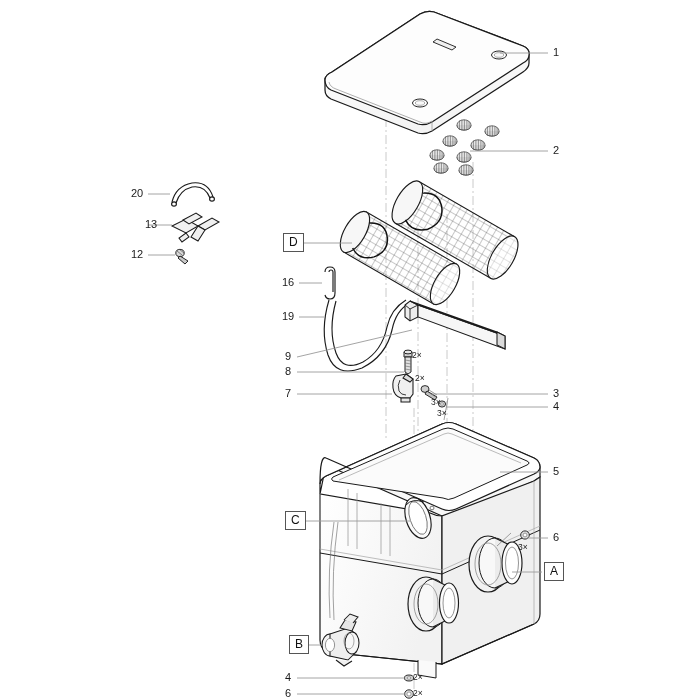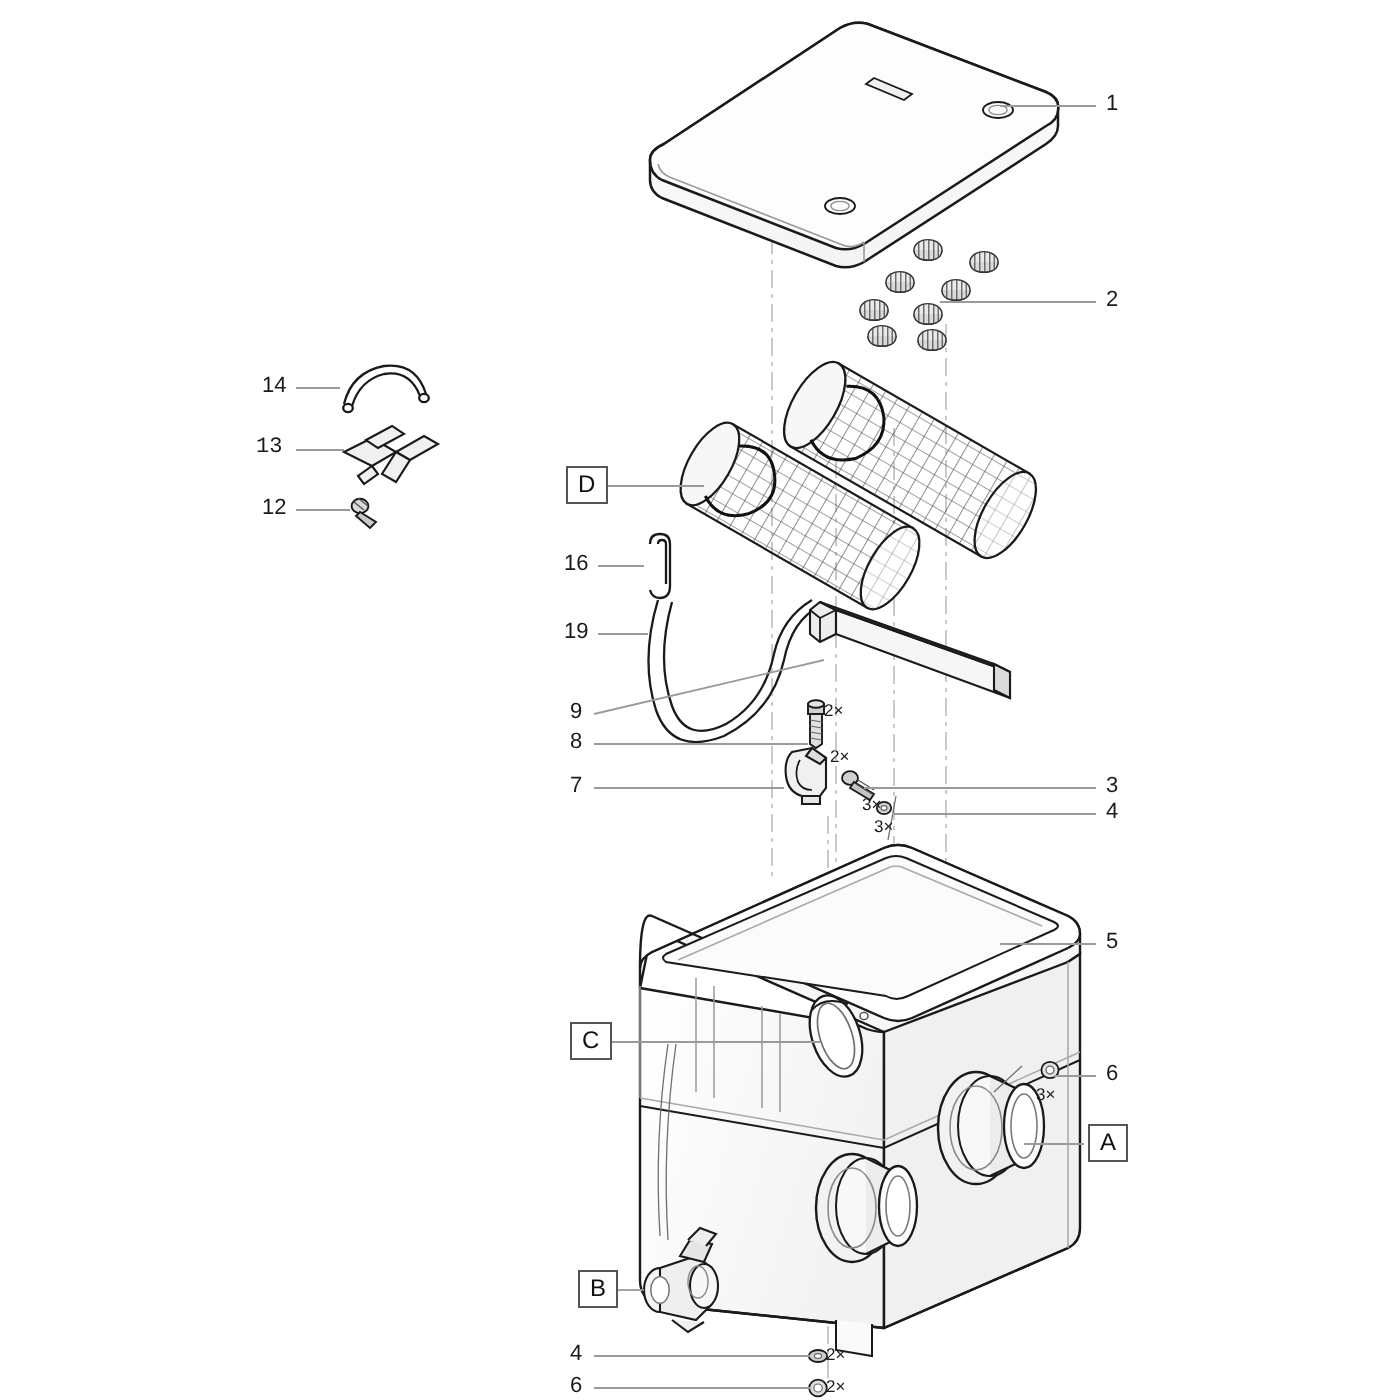--- a/index.html
+++ b/index.html
@@ -279,22 +279,22 @@
       <div class="lbl" style="left: 553px; top: 388px;">3</div>
       <div class="lbl" style="left: 553px; top: 401px;">4</div>
       <div class="lbl" style="left: 553px; top: 466px;">5</div>
       <div class="lbl" style="left: 553px; top: 532px;">6</div>
       <div class="lbl" style="left: 285px; top: 388px;">7</div>
       <div class="lbl" style="left: 285px; top: 366px;">8</div>
       <div class="lbl" style="left: 285px; top: 351px;">9</div>
       <div class="lbl" style="left: 282px; top: 311px;">19</div>
       <div class="lbl" style="left: 282px; top: 277px;">16</div>
       <div class="lbl" style="left: 131px; top: 249px;">12</div>
-      <div class="lbl" style="left: 128px; top: 219px; font-family: Liberation Mono, monospace;">13</div>
-      <div class="lbl" style="left: 131px; top: 188px;">14</div>
+      <div class="lbl" style="left: 145px; top: 219px;">13</div>
+      <div class="lbl" style="left: 131px; top: 188px;">20</div>
       <div class="lbl" style="left: 285px; top: 672px;">4</div>
       <div class="lbl" style="left: 285px; top: 688px;">6</div>
       <div class="boxlbl" style="left: 544px; top: 562px;">A</div>
       <div class="boxlbl" style="left: 289px; top: 635px;">B</div>
       <div class="boxlbl" style="left: 285px; top: 511px;">C</div>
       <div class="boxlbl" style="left: 283px; top: 233px;">D</div>
       <div class="qty" style="left: 412px; top: 351px;">2×</div>
       <div class="qty" style="left: 415px; top: 374px;">2×</div>
       <div class="qty" style="left: 431px; top: 398px;">3×</div>
       <div class="qty" style="left: 437px; top: 409px;">3×</div>

